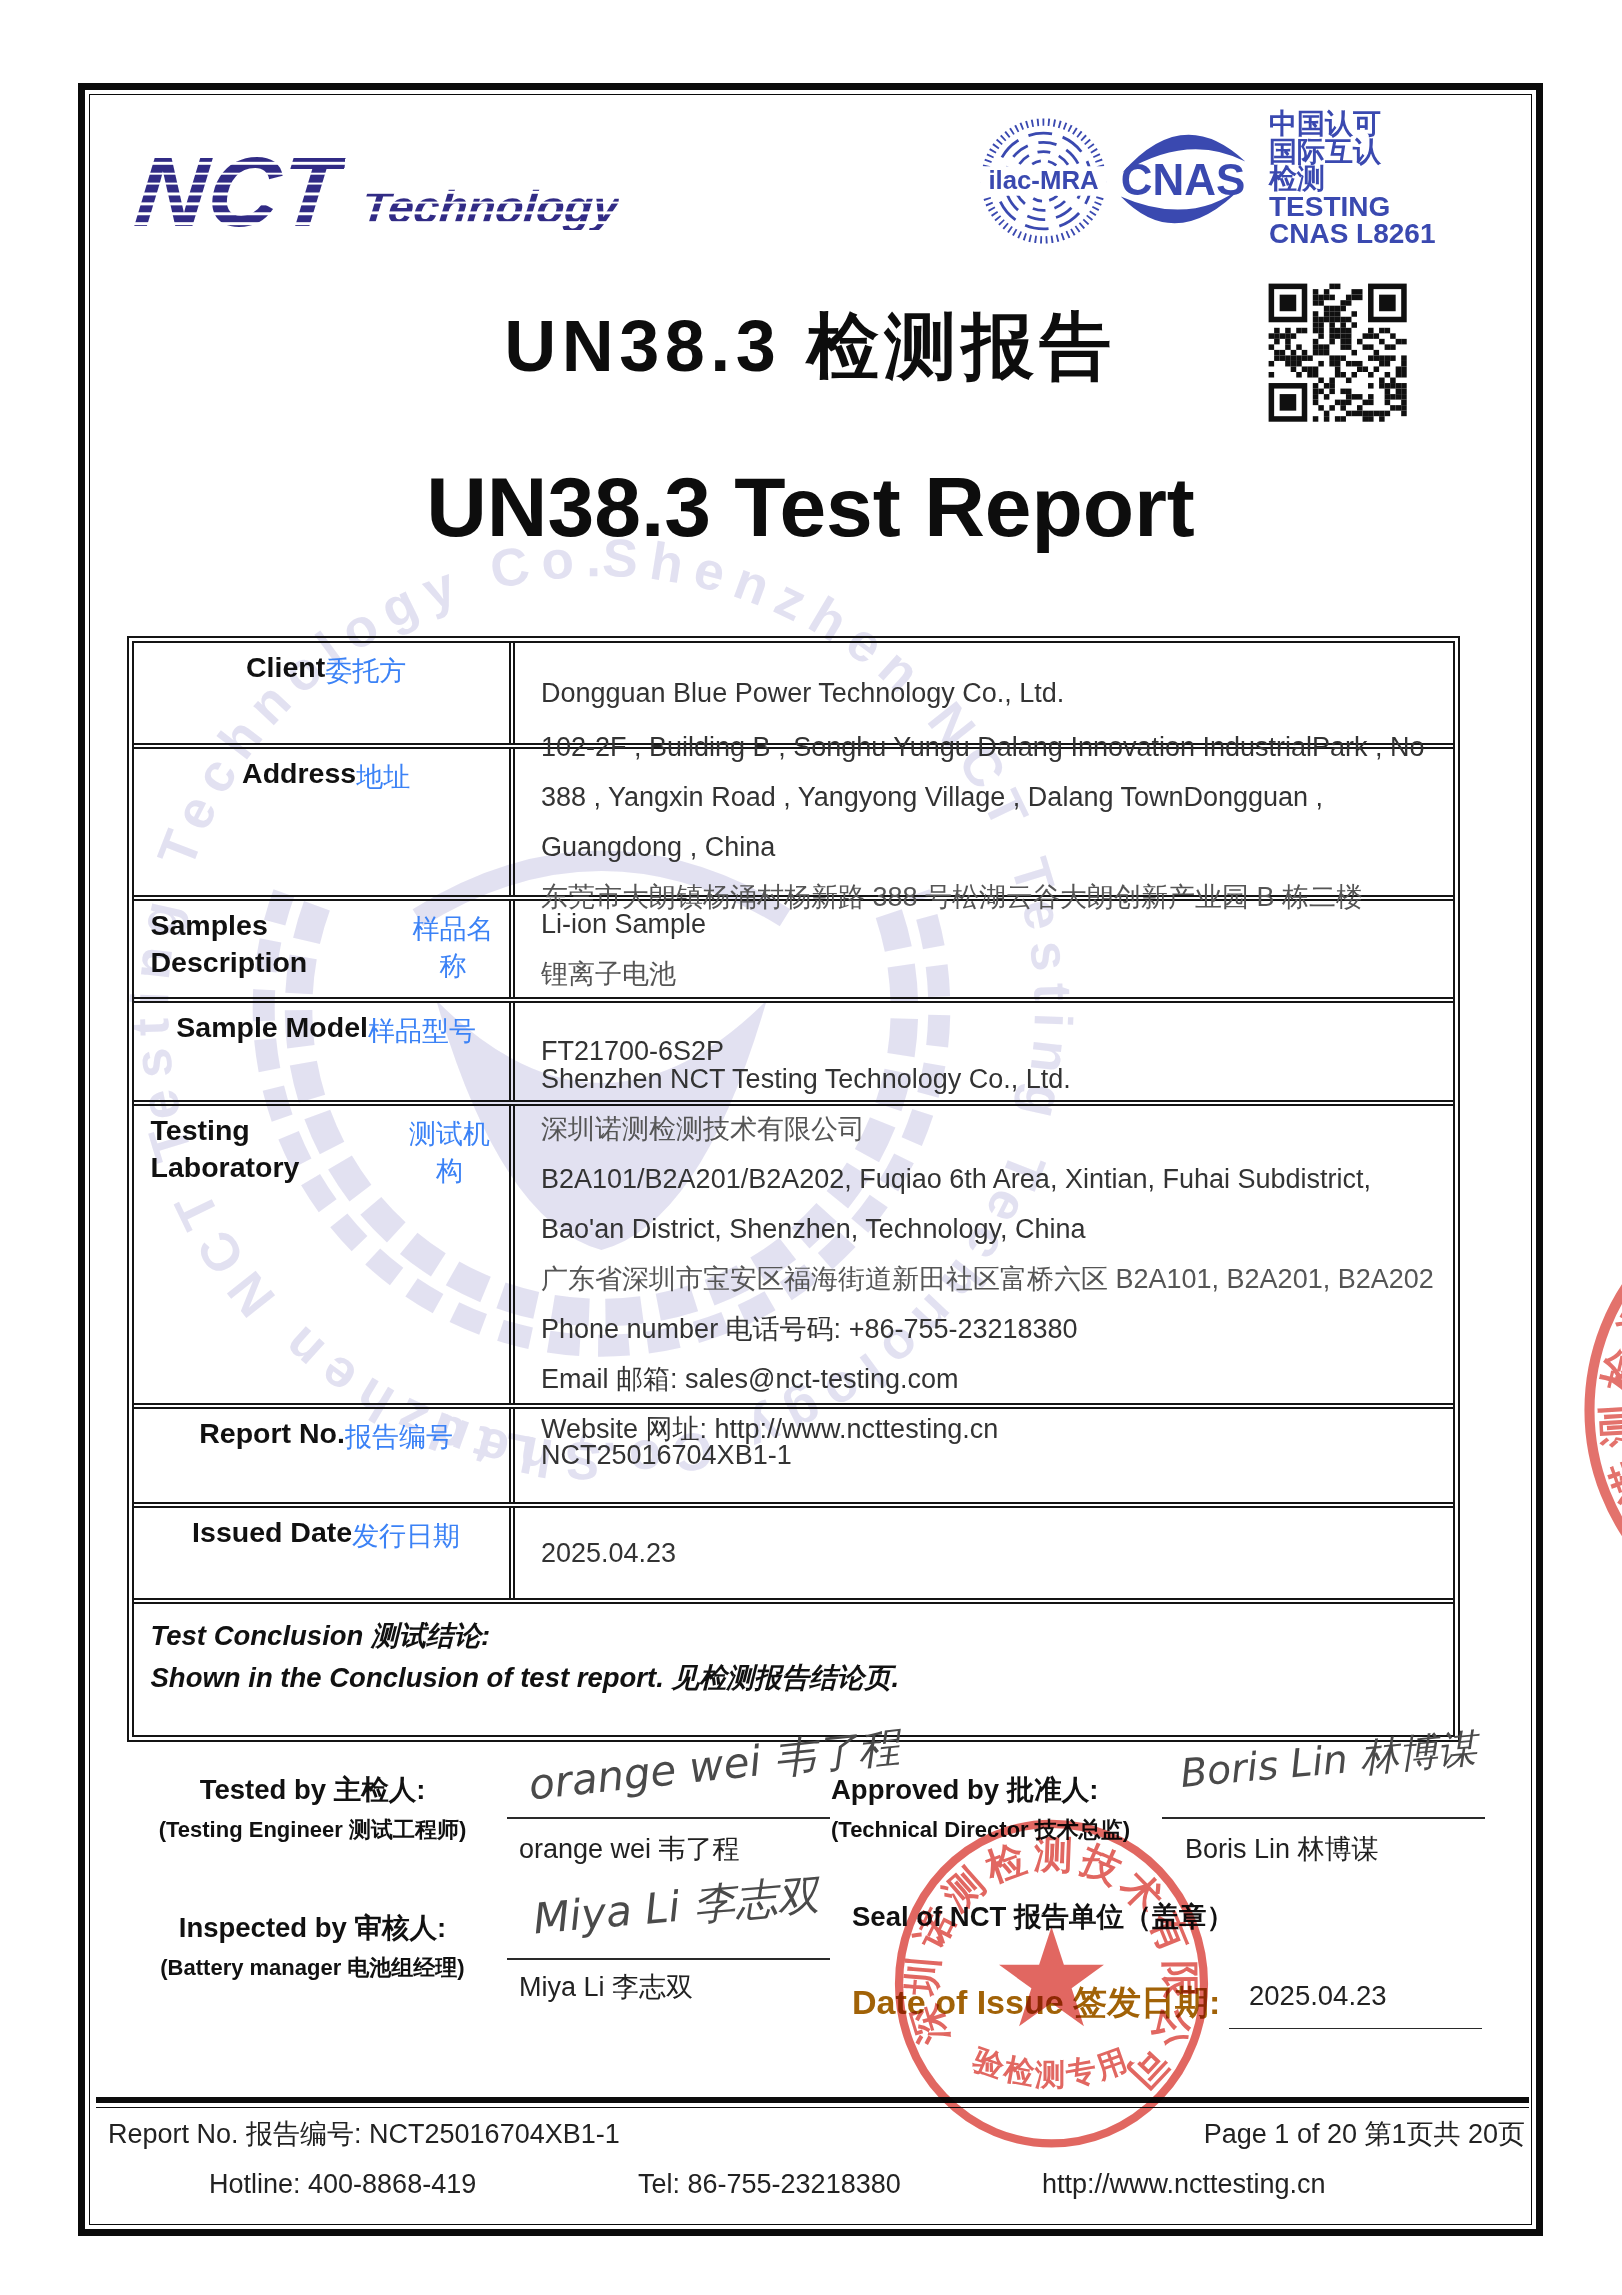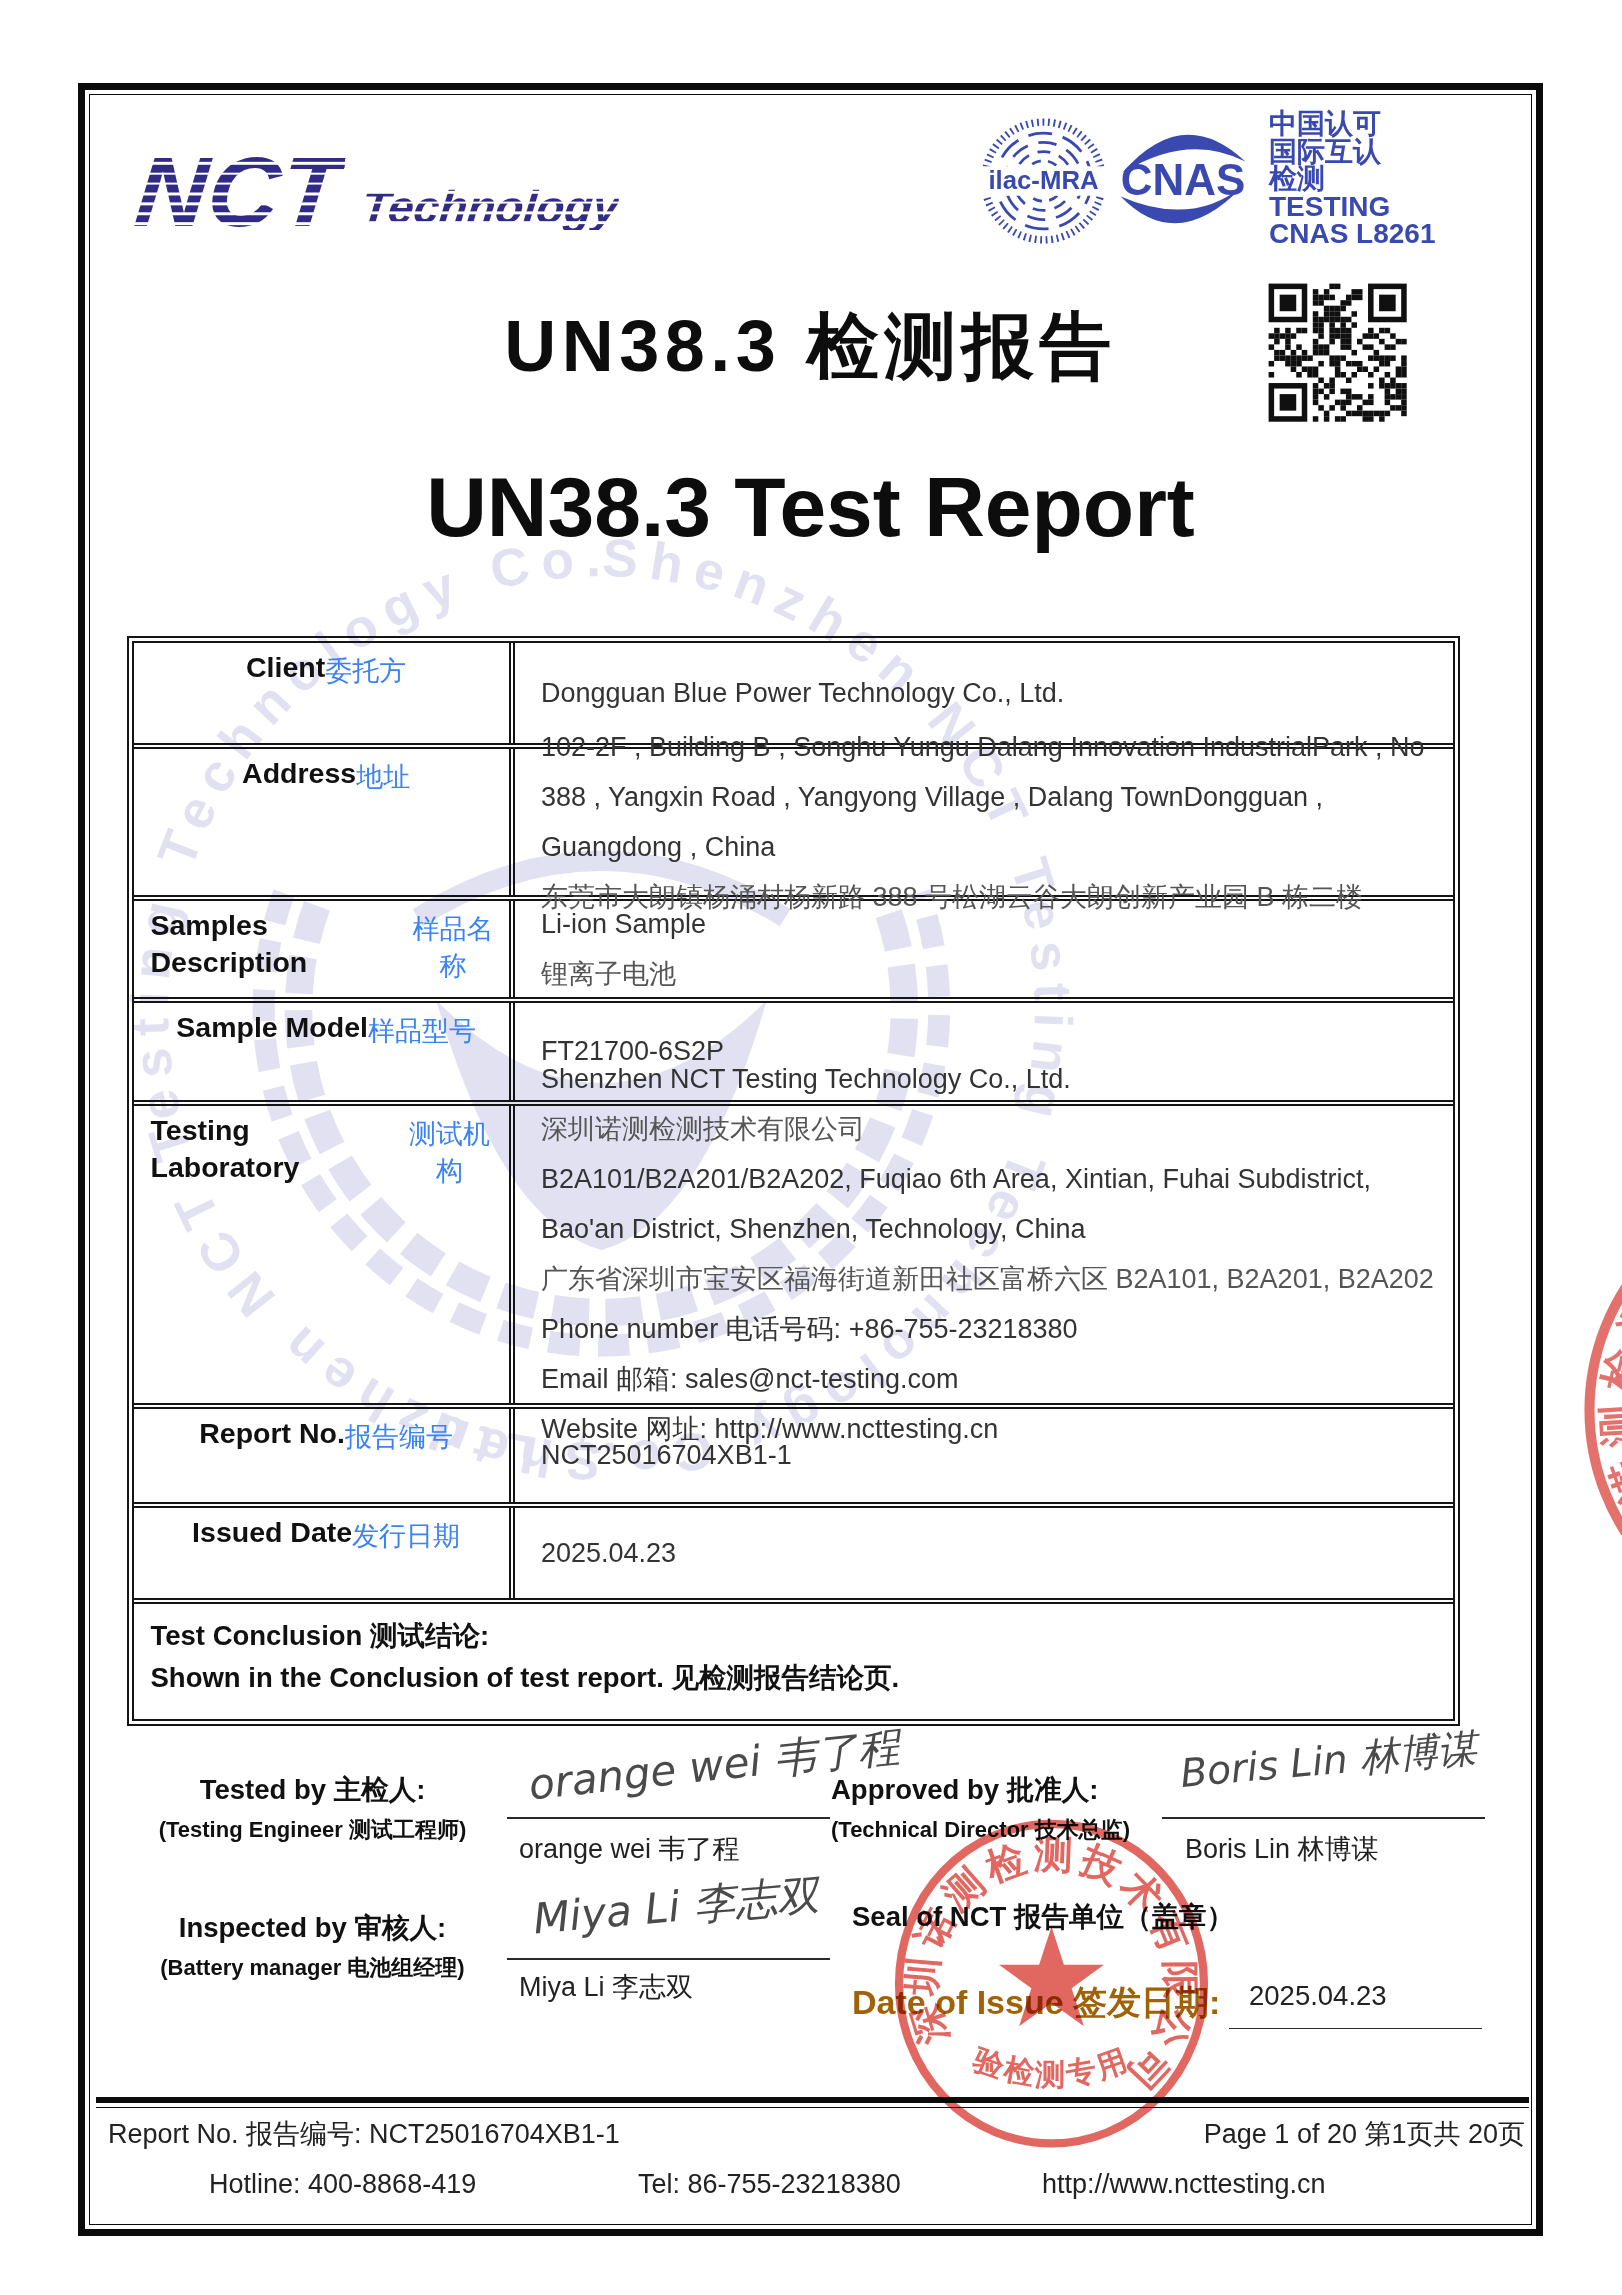--- a/index.html
+++ b/index.html
@@ -39,21 +39,21 @@
   .trow:first-child { border-top:none; }
   .tlabel { width:381px; border-right:6.4px double #141414; padding:5.5px 7.3px 5.5px 16.5px;
             display:flex; flex-direction:row; justify-content:center; }
   .tlabel .en { font-size:28.5px; font-weight:bold; color:#111; line-height:37px; }
   .tlabel .zh { font-size:27px; color:#3b82f6; line-height:37px; margin-top:4px;text-align:center; }
   .tvalue { flex:1; padding:5.5px 11px 5.5px 26px; display:flex; flex-direction:column; justify-content:center;gap:13px; }
   .tvalue .line { font-size:27px; line-height:37px; color:#333; }
   .tvalue .zh { color:#555; }
   .r-client{height:100px} .r-address{height:152px} .r-samples{height:102px} .r-model{height:103px}
   .r-lab{height:303px} .r-report{height:99px} .r-issued{height:96px}
-  .r-conclusion{height:121px; display:block; padding:11px 9.2px 0 16.5px; }
+  .r-conclusion{height:137px; display:block; padding:11px 9.2px 0 16.5px;font-style:italic; }
   .r-conclusion .cline { font-size:27.5px; font-weight:bold; color:#111; line-height:42px; }
 
   
   .sig-label { text-align:center; z-index:10; }
   .sig-label .main { font-size:27.5px; font-weight:bold; color:#111; }
   .sig-label .sub  { font-size:22px; font-weight:bold; color:#111; margin-top:7.3px; }
   .sig-line { height:0; border-top:2.8px solid #2a2a2a; z-index:10; }
   .sig-typed { font-size:27px; color:#222; z-index:10; }
   .sig-script { font-size:42px; font-style:italic; color:#4a4a4a; z-index:12; white-space:nowrap;
                 font-family:"DejaVu Sans","Liberation Sans",sans-serif; }

